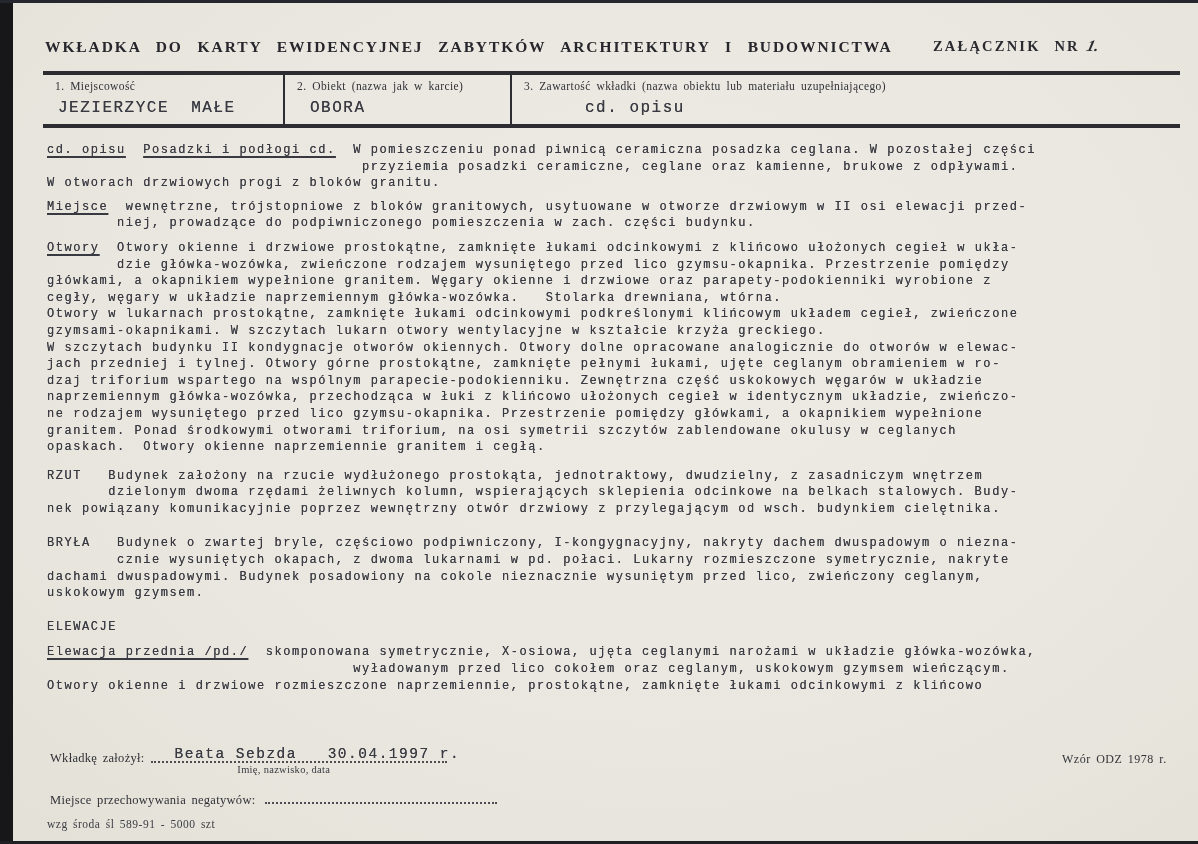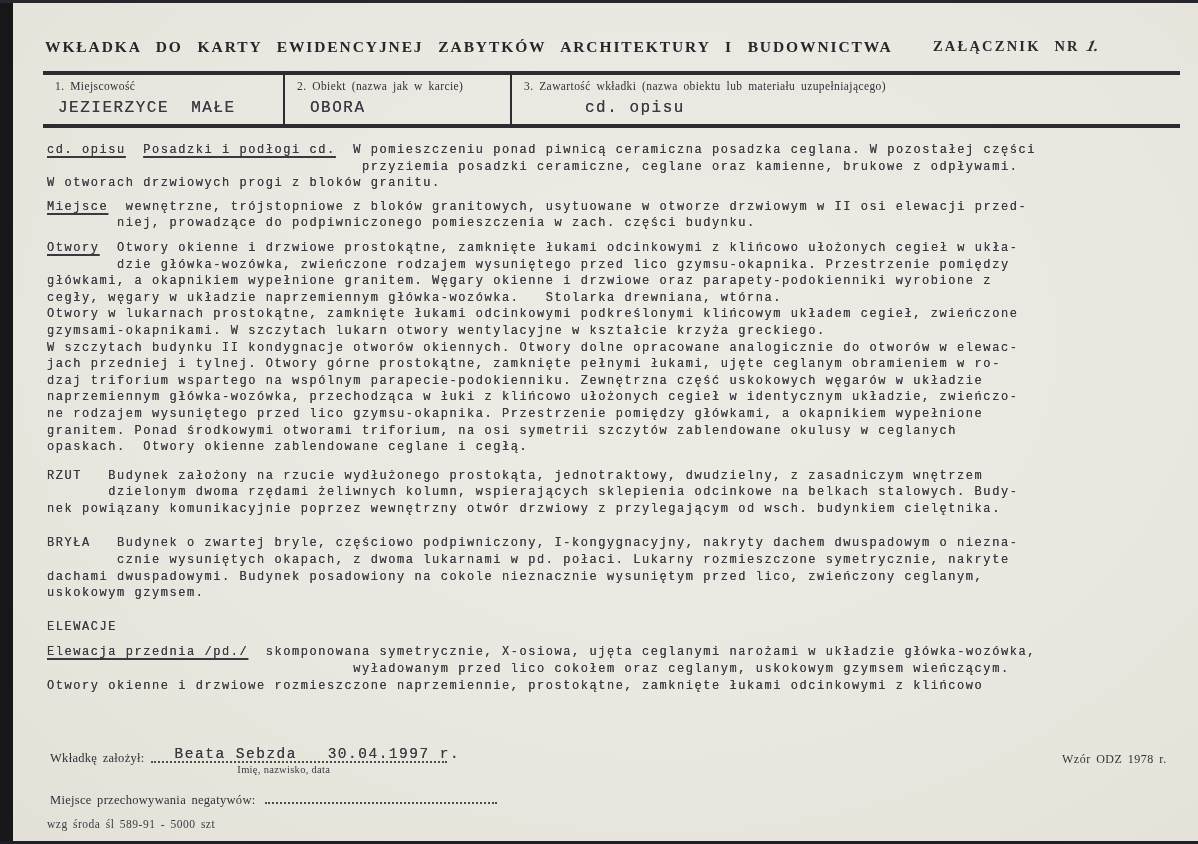--- a/index.html
+++ b/index.html
@@ -164,21 +164,21 @@
         <div class="line"><span>główkami, a okapnikiem wypełnione granitem. Węgary okienne i drzwiowe oraz parapety-podokienniki wyrobione z</span></div>
         <div class="line"><span>cegły, węgary w układzie naprzemiennym główka-wozówka.   Stolarka drewniana, wtórna.</span></div>
         <div class="line"><span>Otwory w lukarnach prostokątne, zamknięte łukami odcinkowymi podkreślonymi klińcowym układem cegieł, zwieńczone</span></div>
         <div class="line"><span>gzymsami-okapnikami. W szczytach lukarn otwory wentylacyjne w kształcie krzyża greckiego.</span></div>
         <div class="line"><span>W szczytach budynku II kondygnacje otworów okiennych. Otwory dolne opracowane analogicznie do otworów w elewac-</span></div>
         <div class="line"><span>jach przedniej i tylnej. Otwory górne prostokątne, zamknięte pełnymi łukami, ujęte ceglanym obramieniem w ro-</span></div>
         <div class="line"><span>dzaj triforium wspartego na wspólnym parapecie-podokienniku. Zewnętrzna część uskokowych węgarów w układzie</span></div>
         <div class="line"><span>naprzemiennym główka-wozówka, przechodząca w łuki z klińcowo ułożonych cegieł w identycznym układzie, zwieńczo-</span></div>
         <div class="line"><span>ne rodzajem wysuniętego przed lico gzymsu-okapnika. Przestrzenie pomiędzy główkami, a okapnikiem wypełnione</span></div>
         <div class="line"><span>granitem. Ponad środkowymi otworami triforium, na osi symetrii szczytów zablendowane okulusy w ceglanych</span></div>
-        <div class="line"><span>opaskach.  Otwory okienne zablendowane ceglane i cegłą.</span></div>
+        <div class="line"><span>opaskach.  Otwory okienne naprzemiennie granitem i cegłą.</span></div>
       </div>
       <div class="para">
         <div class="line"><span>RZUT   Budynek założony na rzucie wydłużonego prostokąta, jednotraktowy, dwudzielny, z zasadniczym wnętrzem</span></div>
         <div class="line"><span>       dzielonym dwoma rzędami żeliwnych kolumn, wspierających sklepienia odcinkowe na belkach stalowych. Budy-</span></div>
         <div class="line"><span>nek powiązany komunikacyjnie poprzez wewnętrzny otwór drzwiowy z przylegającym od wsch. budynkiem cielętnika.</span></div>
       </div>
       <div class="para">
         <div class="line"><span>BRYŁA   Budynek o zwartej bryle, częściowo podpiwniczony, I-kongygnacyjny, nakryty dachem dwuspadowym o niezna-</span></div>
         <div class="line"><span>        cznie wysuniętych okapach, z dwoma lukarnami w pd. połaci. Lukarny rozmieszczone symetrycznie, nakryte</span></div>
         <div class="line"><span>dachami dwuspadowymi. Budynek posadowiony na cokole nieznacznie wysuniętym przed lico, zwieńczony ceglanym,</span></div>

